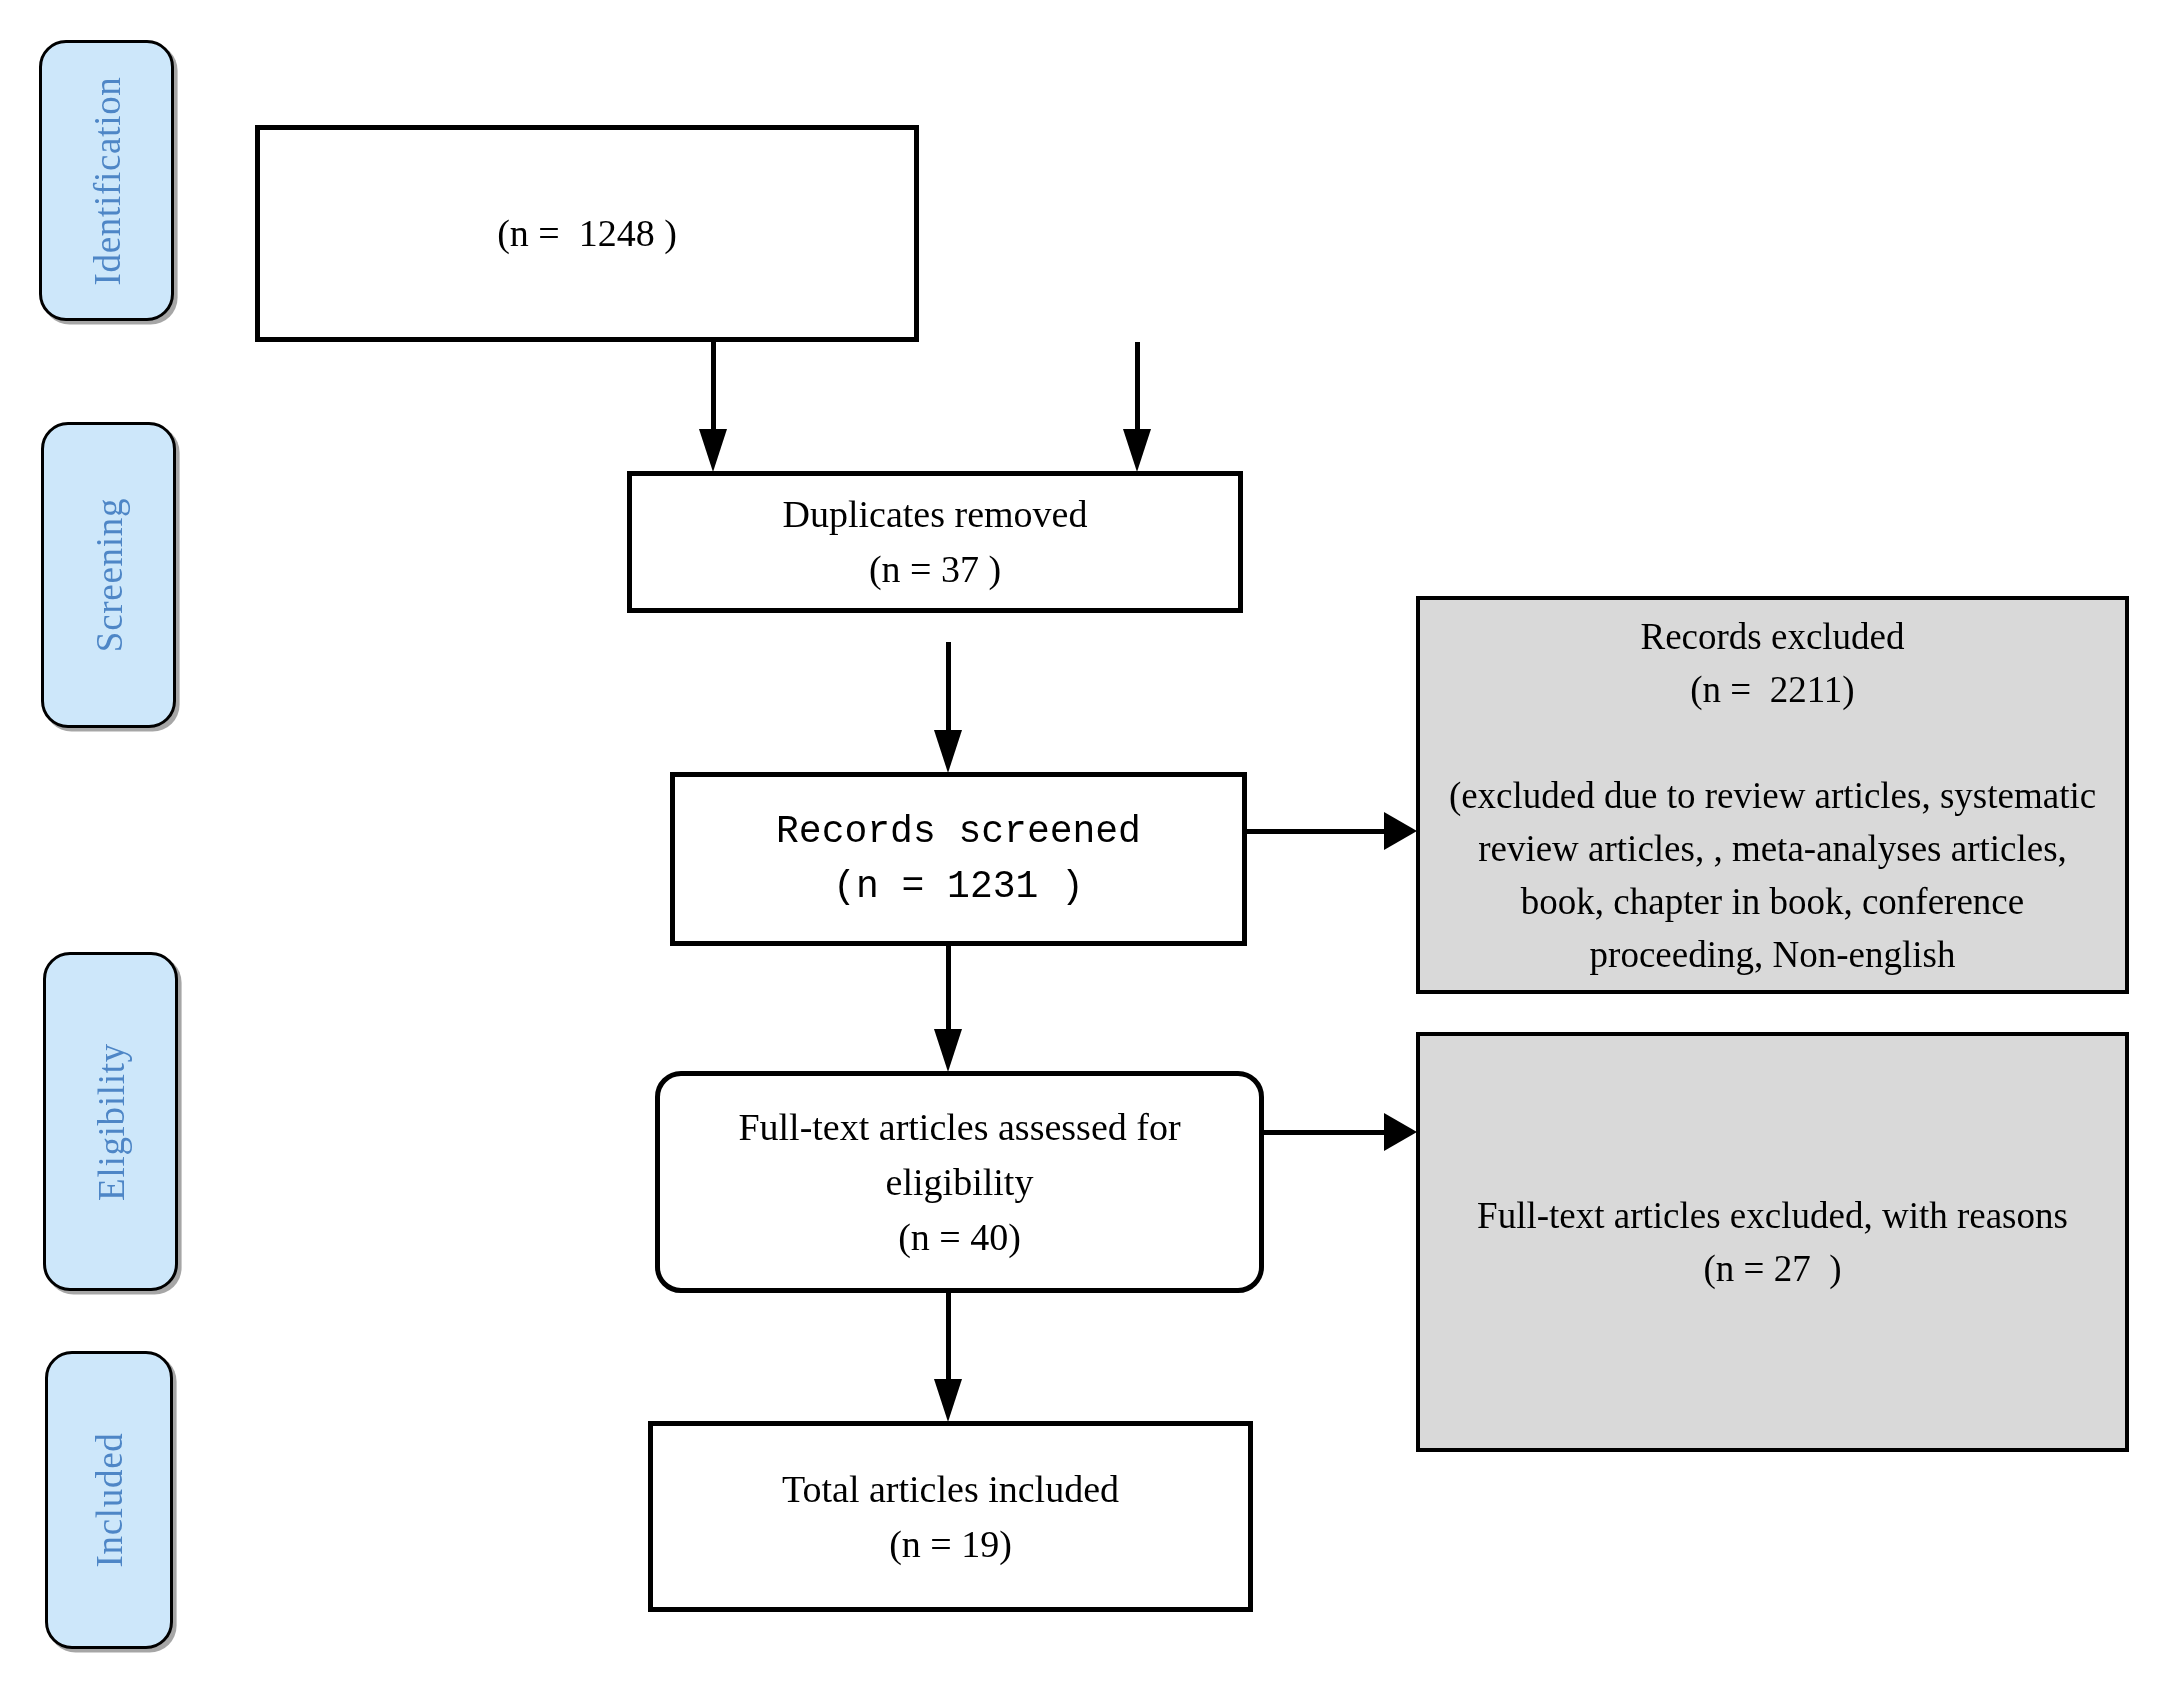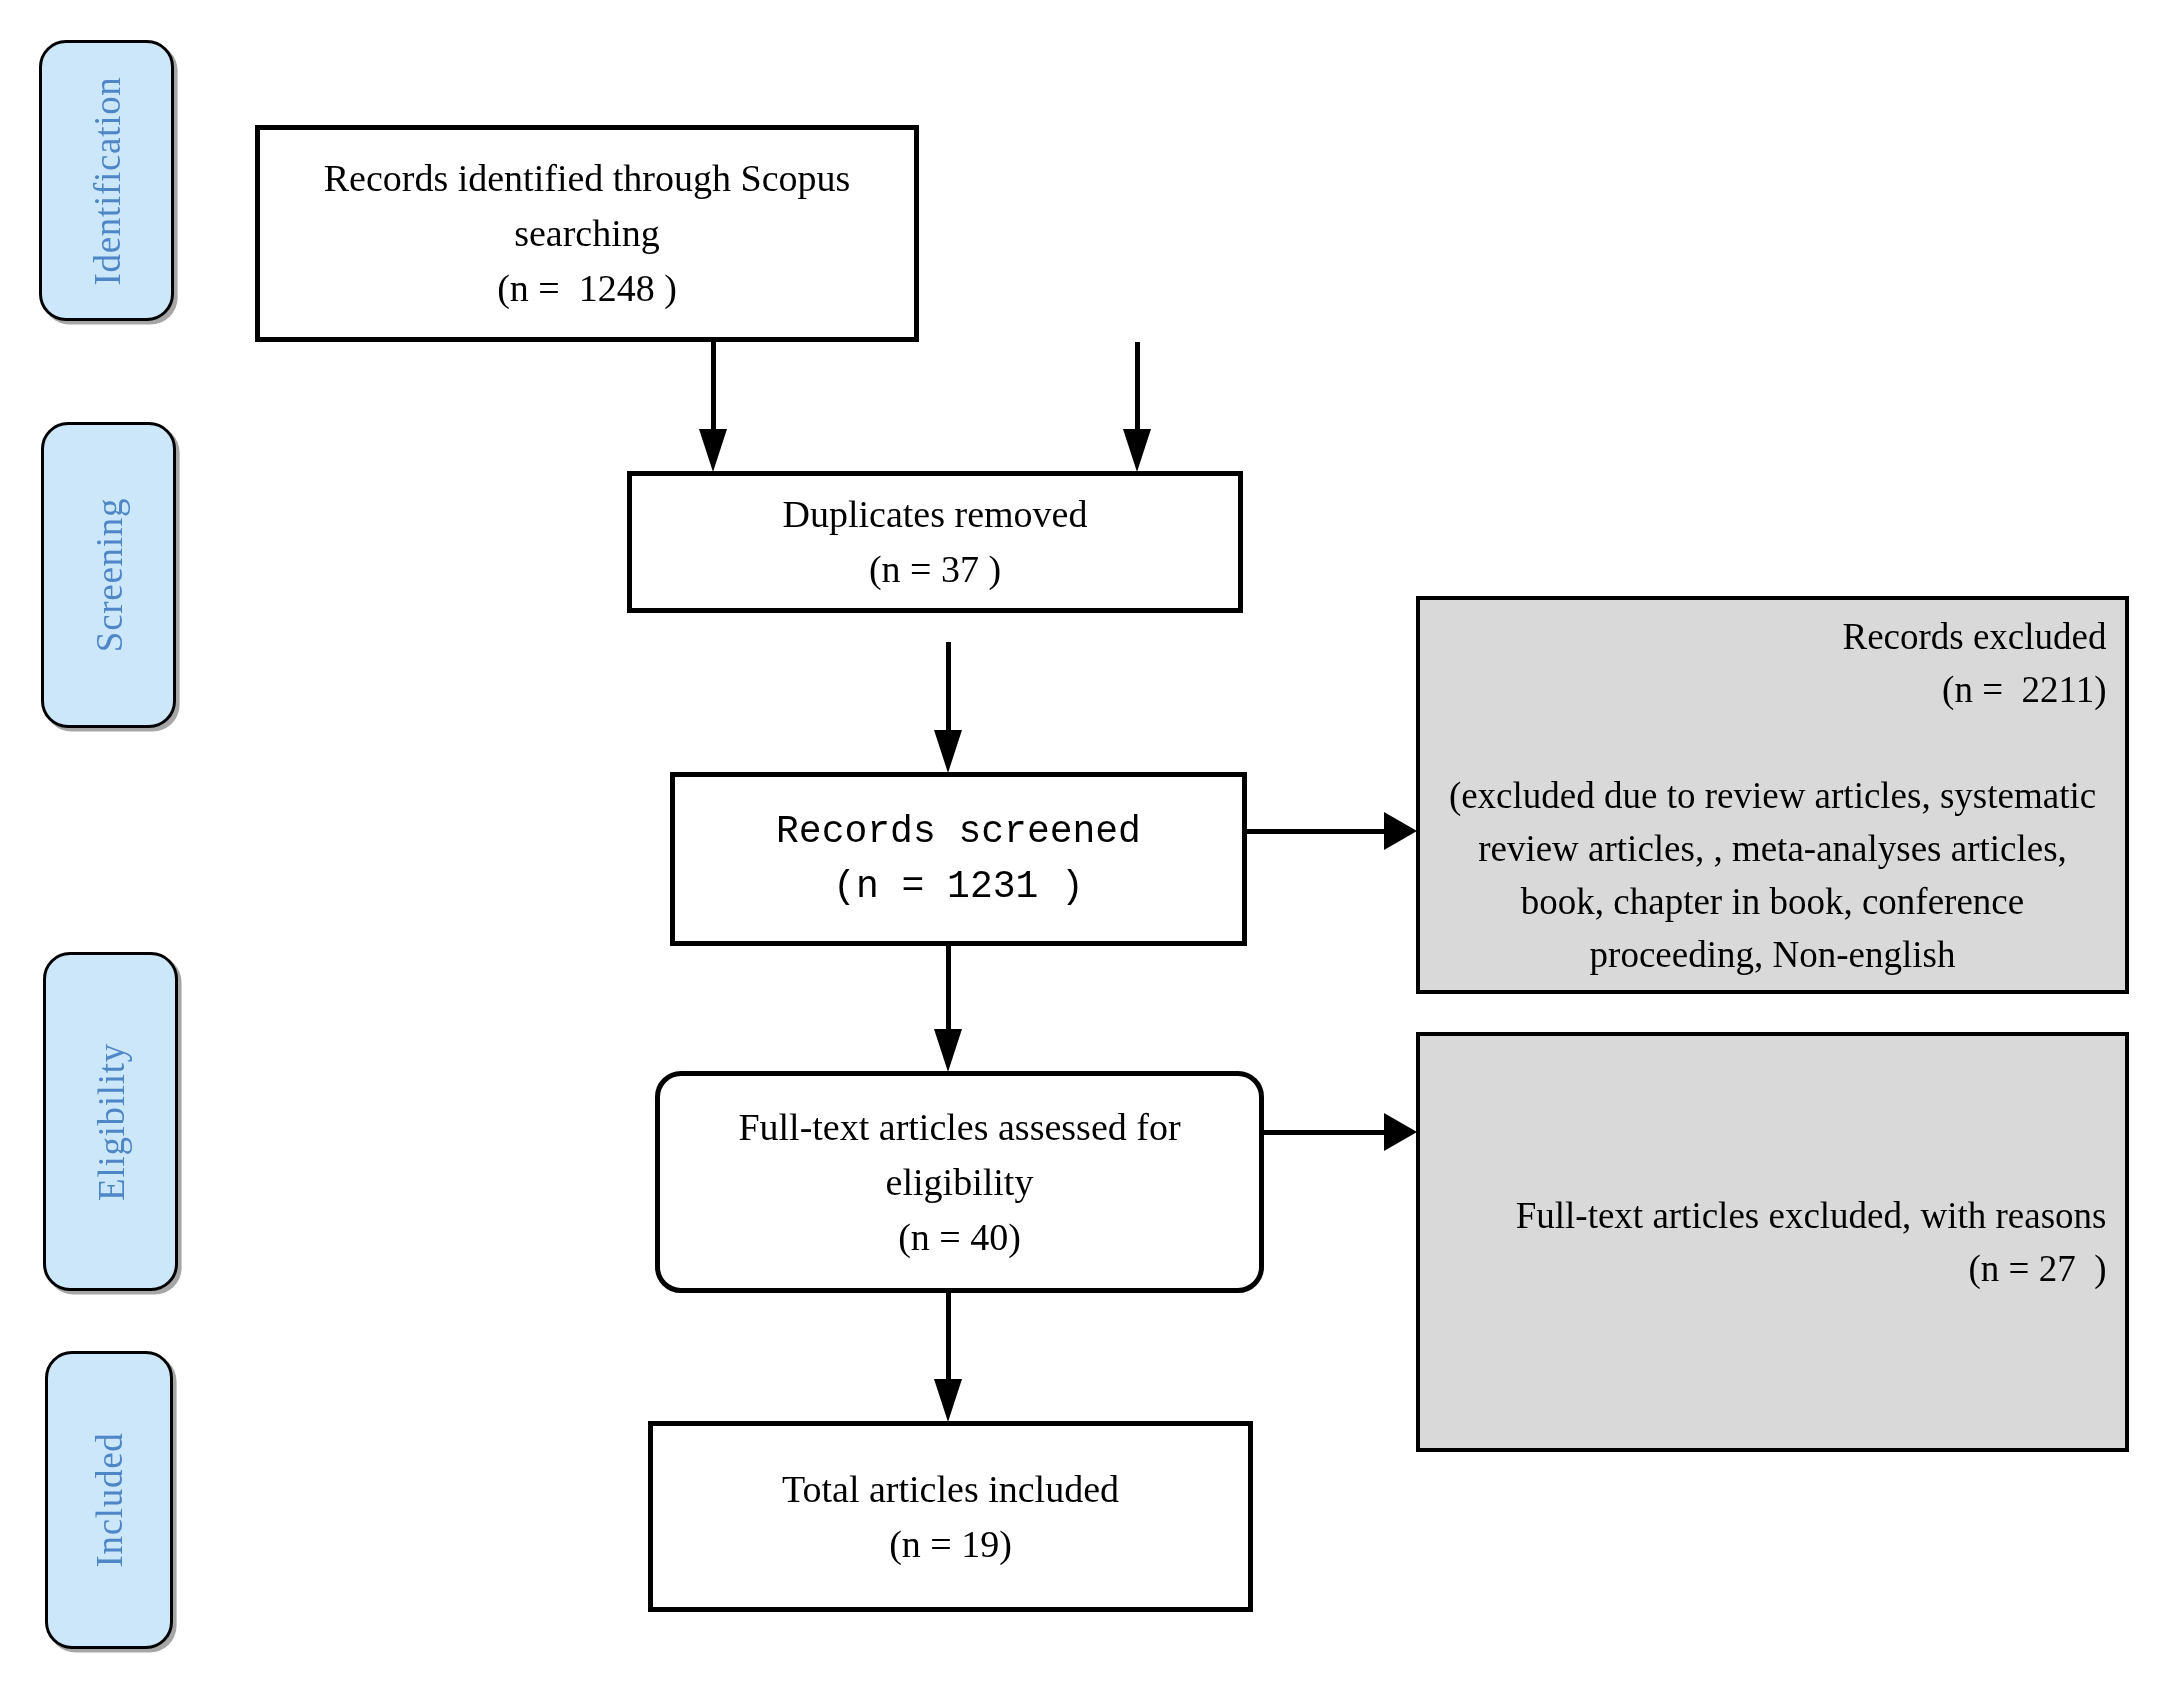--- a/index.html
+++ b/index.html
@@ -59,21 +59,21 @@
 
   
   .side-box {
     position: absolute;
     background: #d9d9d9;
     border: 4.3px solid #000000;
     box-sizing: border-box;
     display: flex;
     flex-direction: column;
     justify-content: center;
-    align-items: flex-end;
+    align-items: center;
     text-align: center;
     color: #000000;
     font-size: 37px;
     line-height: 53px;
     padding: 0 18.5px;
   }
   .side-box .box-note {
     margin-top: 53px;
     white-space: pre-wrap;
   }
@@ -121,21 +121,20 @@
 
   <div class="stage-bar" style="left:43px; top:952px; width:135px; height:339px;">
     <span class="stage-label">Eligibility</span>
   </div>
 
   <div class="stage-bar" style="left:45px; top:1351px; width:128px; height:298px;">
     <span class="stage-label">Included</span>
   </div>
 
   <div class="flow-box" style="left:255px; top:125px; width:664px; height:217px;">
-    <span class="box-text">Records identified through Scopus searching</span>
     <span class="box-count">(n =  1248 )</span>
   </div>
 
 
   <div class="flow-box" style="left:627px; top:471px; width:616px; height:142px;">
     <span class="box-text">Duplicates removed</span>
     <span class="box-count">(n = 37 )</span>
   </div>
 
   <div class="flow-box" style="left:670px; top:772px; width:577px; height:174px;font-family:Liberation Mono, monospace;">

